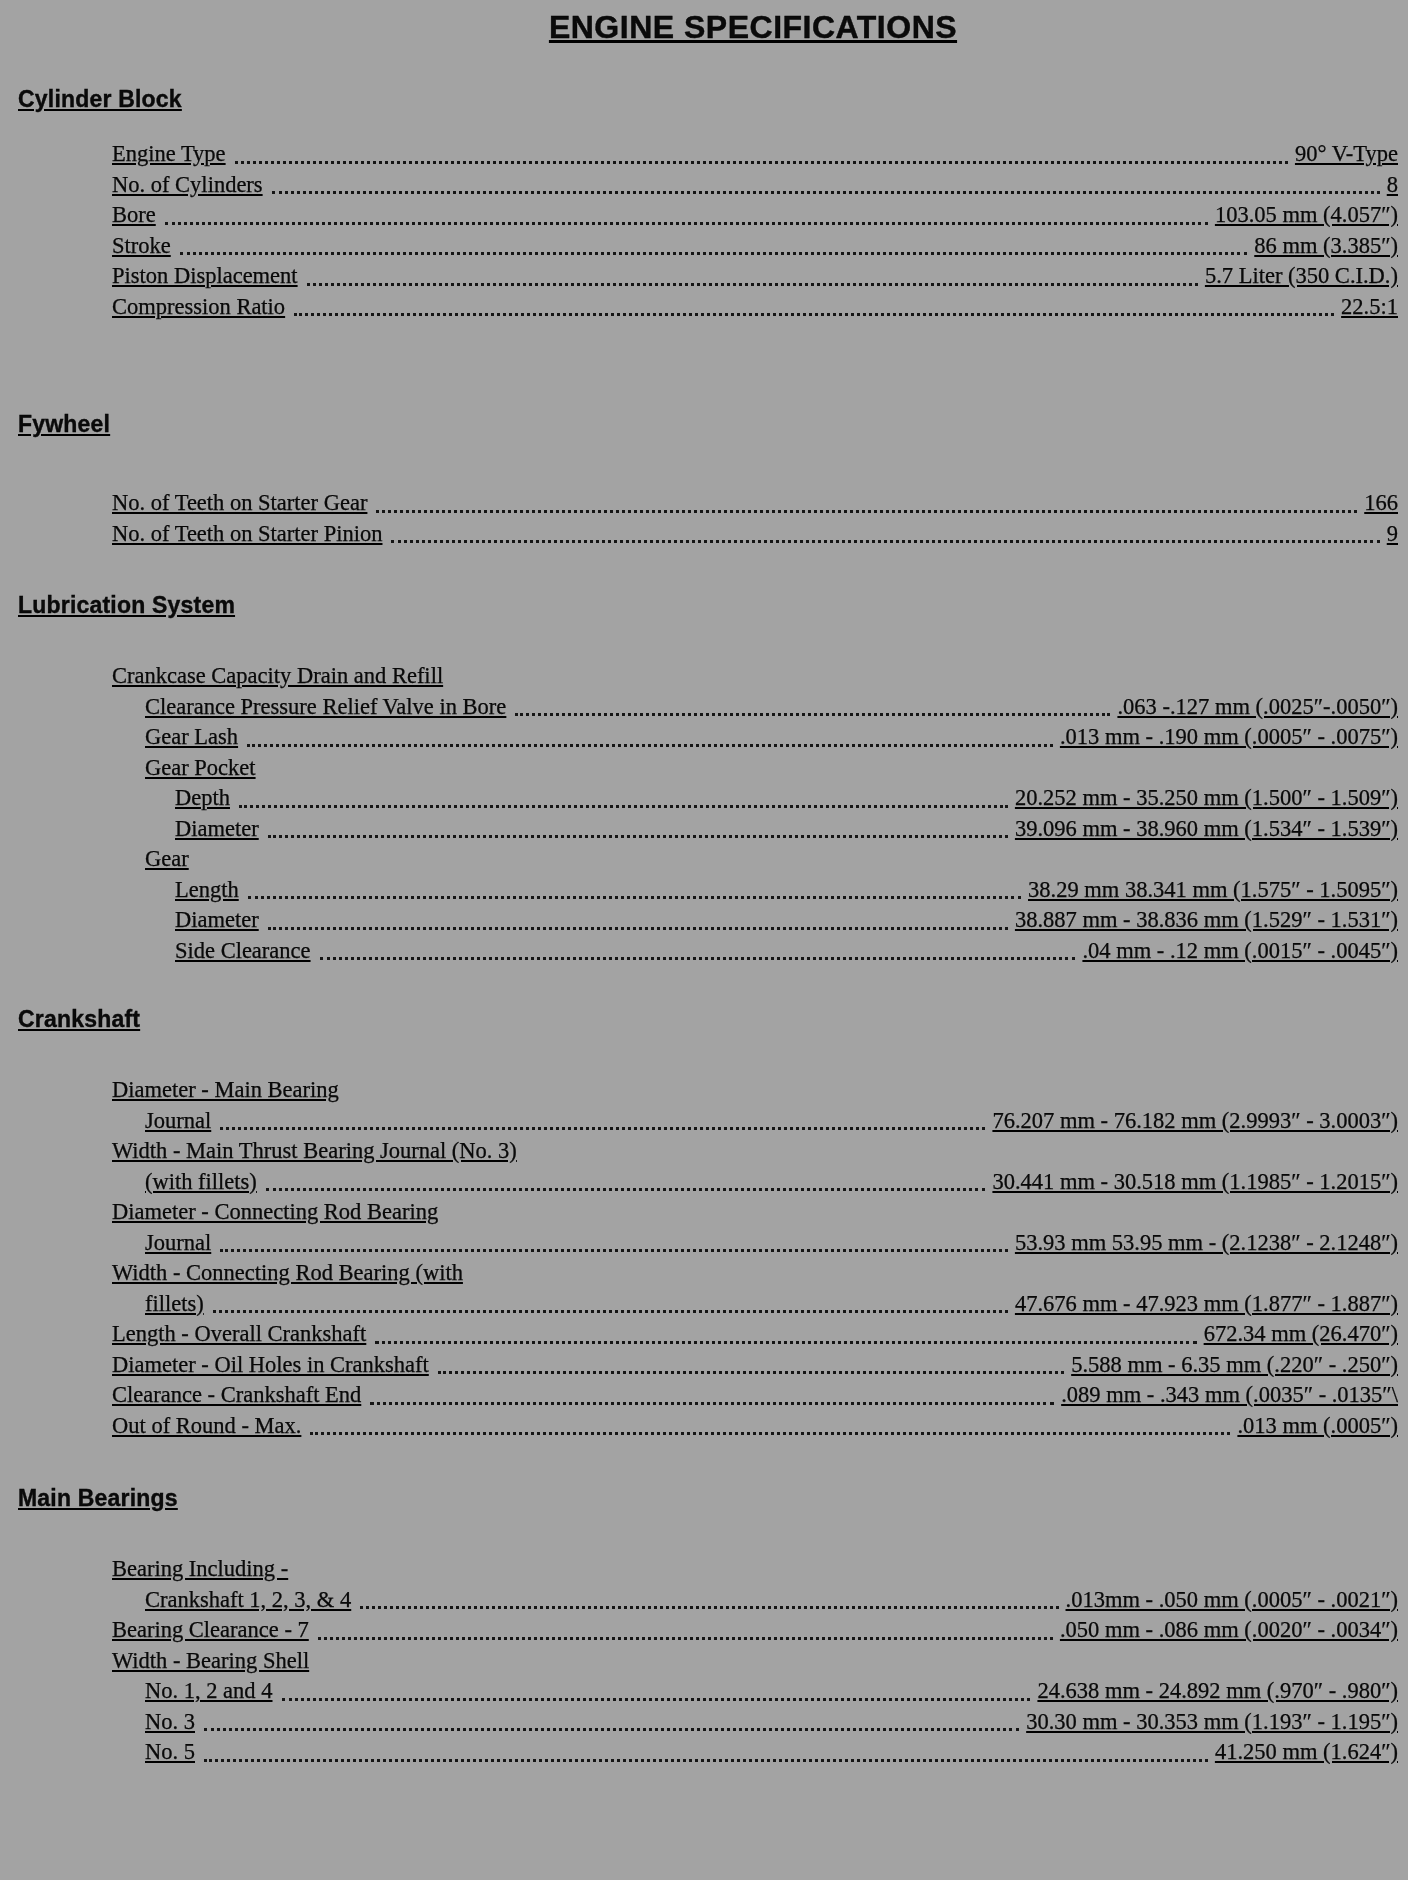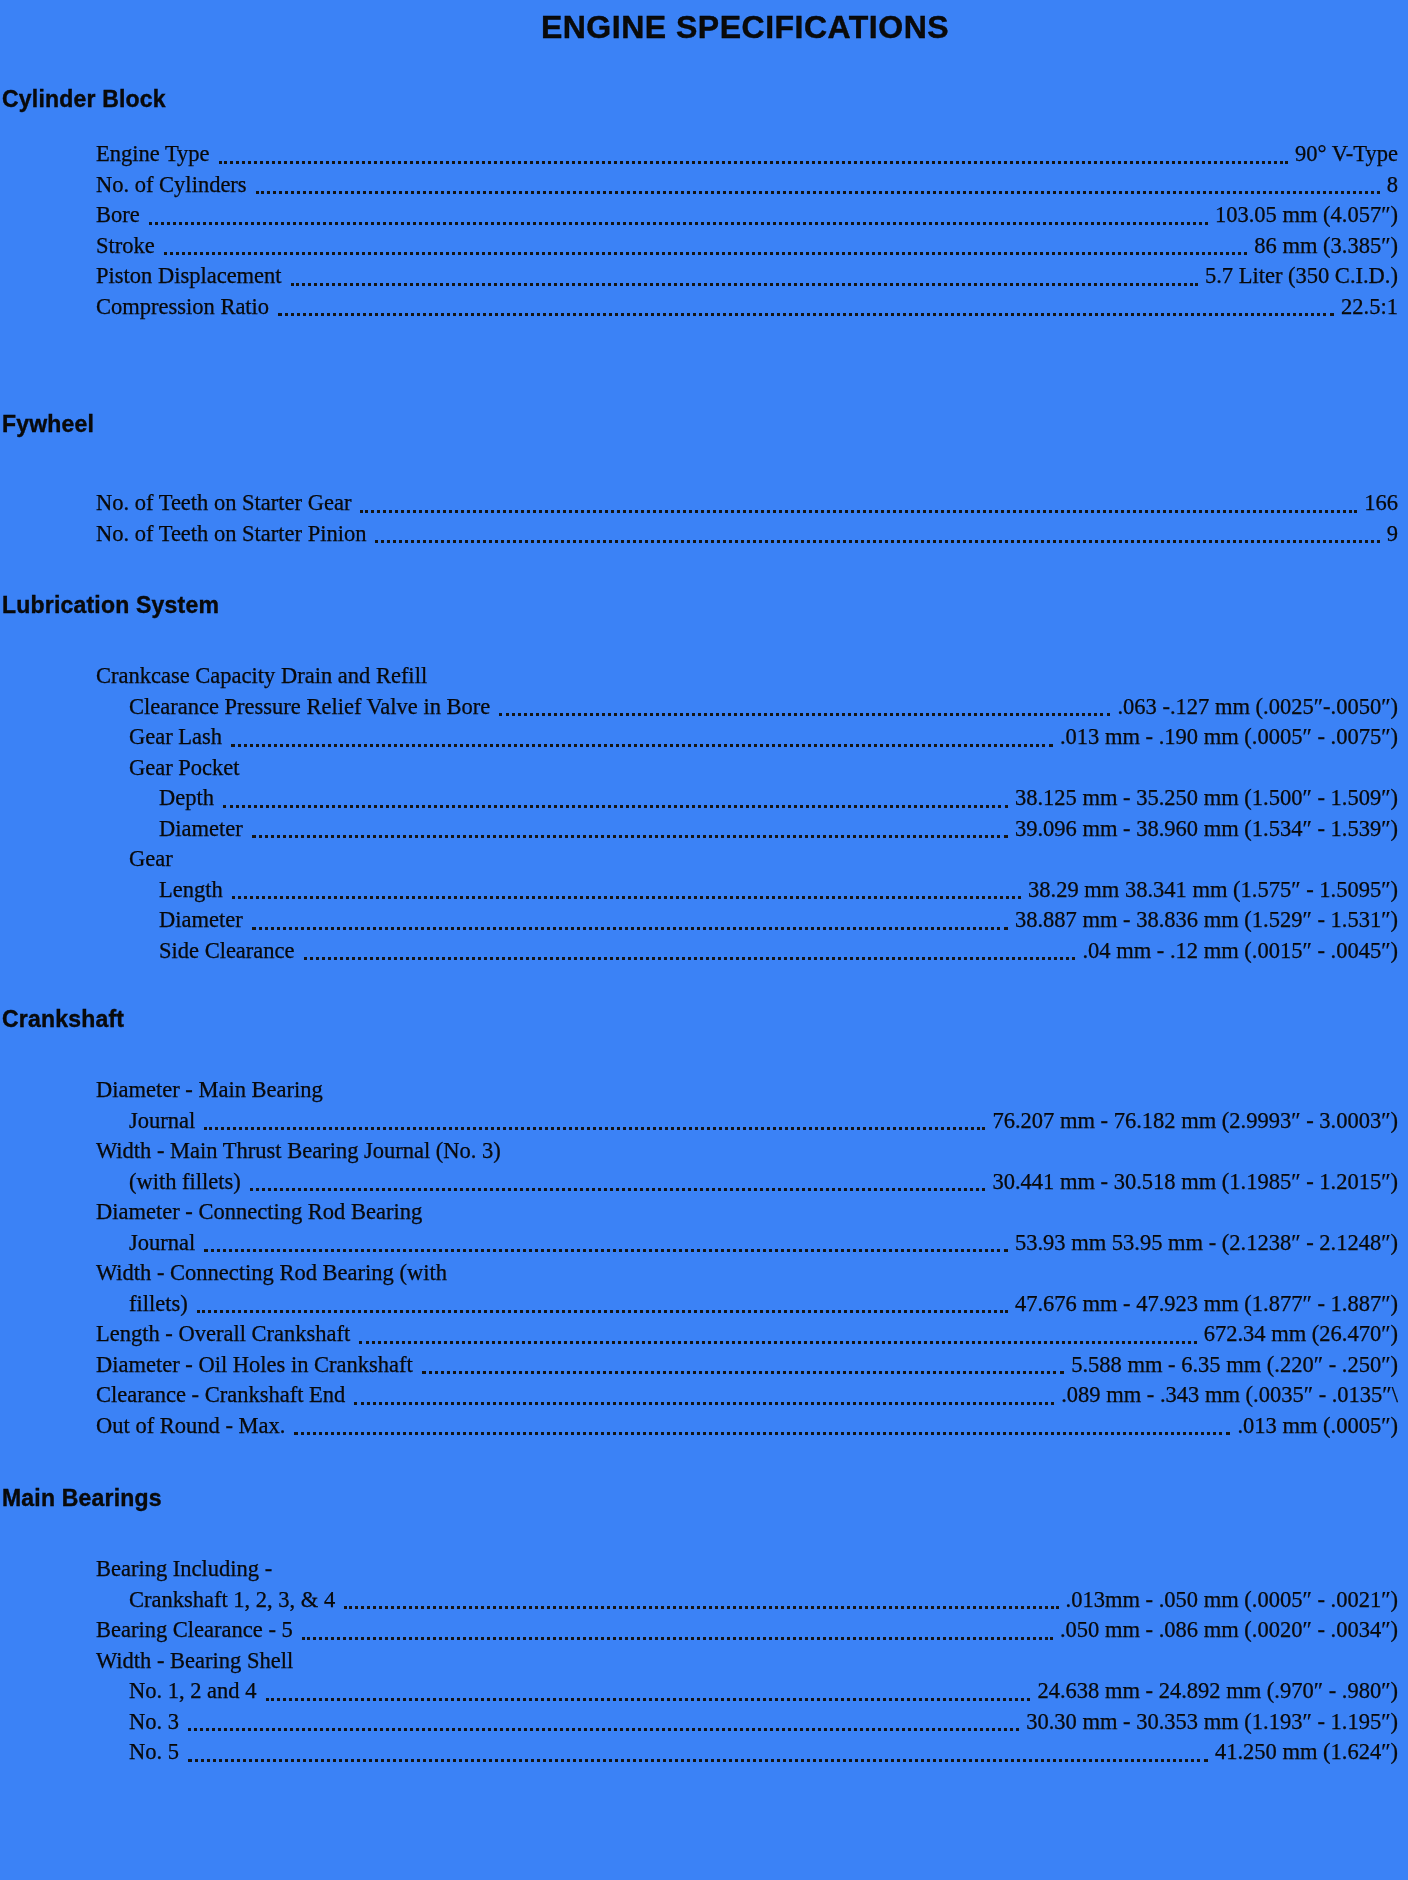--- a/index.html
+++ b/index.html
@@ -5,27 +5,28 @@
   html, body {
     margin: 0;
     padding: 0;
     background: #ffffff;
     color: #0a0a0a;
   }
   .page {
     position: relative;
     width: 1408px;
     height: 1880px;
-    background: #3b82f6;
+    background: #a3a3a3;
     box-sizing: border-box;
-    padding: 6px 10px 0 2px;
+    padding: 6px 10px 0 18px;
     font-family: "Liberation Serif", serif;
     font-size: 22.5px;
     -webkit-text-stroke: 0.25px #000;
     overflow: hidden;
+    text-decoration: underline;
   }
   .title {
     margin: 2px 0 0 90px;
     text-align: center;
     font-family: "Liberation Sans", sans-serif;
     font-weight: bold;
     font-size: 32px;
     line-height: 38px;
     letter-spacing: 0.5px;
     -webkit-text-stroke: 0.4px #000;
@@ -138,21 +139,21 @@
             <span class="spec-label">Gear Lash</span>
             <span class="leader"></span>
             <span class="spec-value">.013 mm - .190 mm (.0005″ - .0075″)</span>
           </div>
           <div class="spec-row indent-1">
             <span class="spec-label">Gear Pocket</span>
           </div>
           <div class="spec-row indent-2">
             <span class="spec-label">Depth</span>
             <span class="leader"></span>
-            <span class="spec-value">38.125 mm - 35.250 mm (1.500″ - 1.509″)</span>
+            <span class="spec-value">20.252 mm - 35.250 mm (1.500″ - 1.509″)</span>
           </div>
           <div class="spec-row indent-2">
             <span class="spec-label">Diameter</span>
             <span class="leader"></span>
             <span class="spec-value">39.096 mm - 38.960 mm (1.534″ - 1.539″)</span>
           </div>
           <div class="spec-row indent-1">
             <span class="spec-label">Gear</span>
           </div>
           <div class="spec-row indent-2">
@@ -234,21 +235,21 @@
         <div class="rows">
           <div class="spec-row indent-0">
             <span class="spec-label">Bearing Including -</span>
           </div>
           <div class="spec-row indent-1">
             <span class="spec-label">Crankshaft 1, 2, 3, &amp; 4</span>
             <span class="leader"></span>
             <span class="spec-value">.013mm - .050 mm (.0005″ - .0021″)</span>
           </div>
           <div class="spec-row indent-0">
-            <span class="spec-label">Bearing Clearance - 5</span>
+            <span class="spec-label">Bearing Clearance - 7</span>
             <span class="leader"></span>
             <span class="spec-value">.050 mm - .086 mm (.0020″ - .0034″)</span>
           </div>
           <div class="spec-row indent-0">
             <span class="spec-label">Width - Bearing Shell</span>
           </div>
           <div class="spec-row indent-1">
             <span class="spec-label">No. 1, 2 and 4</span>
             <span class="leader"></span>
             <span class="spec-value">24.638 mm - 24.892 mm (.970″ - .980″)</span>

